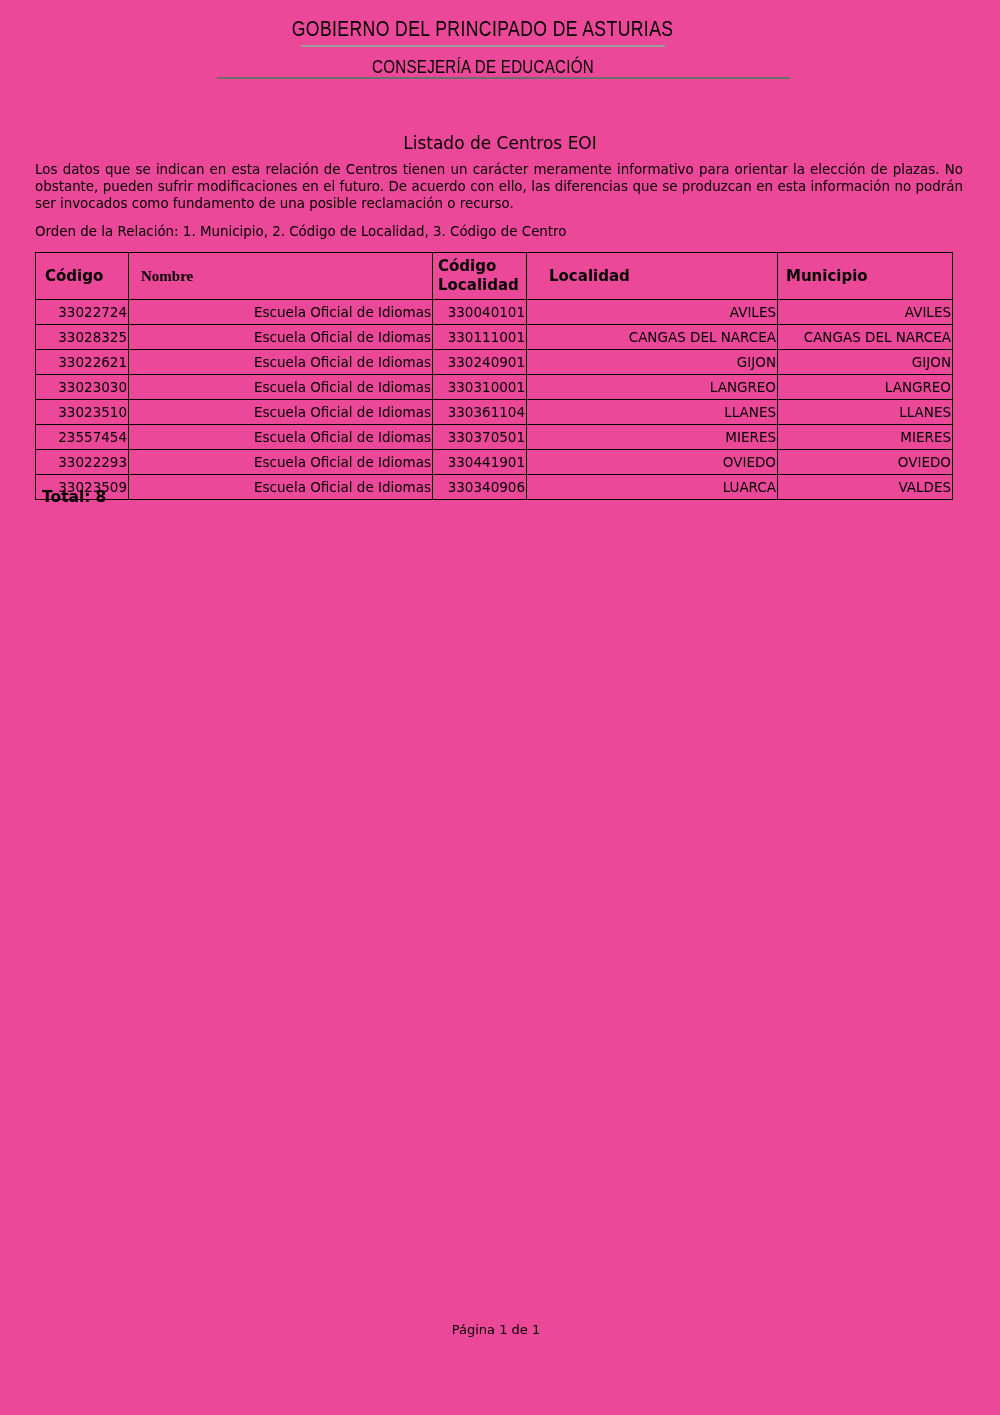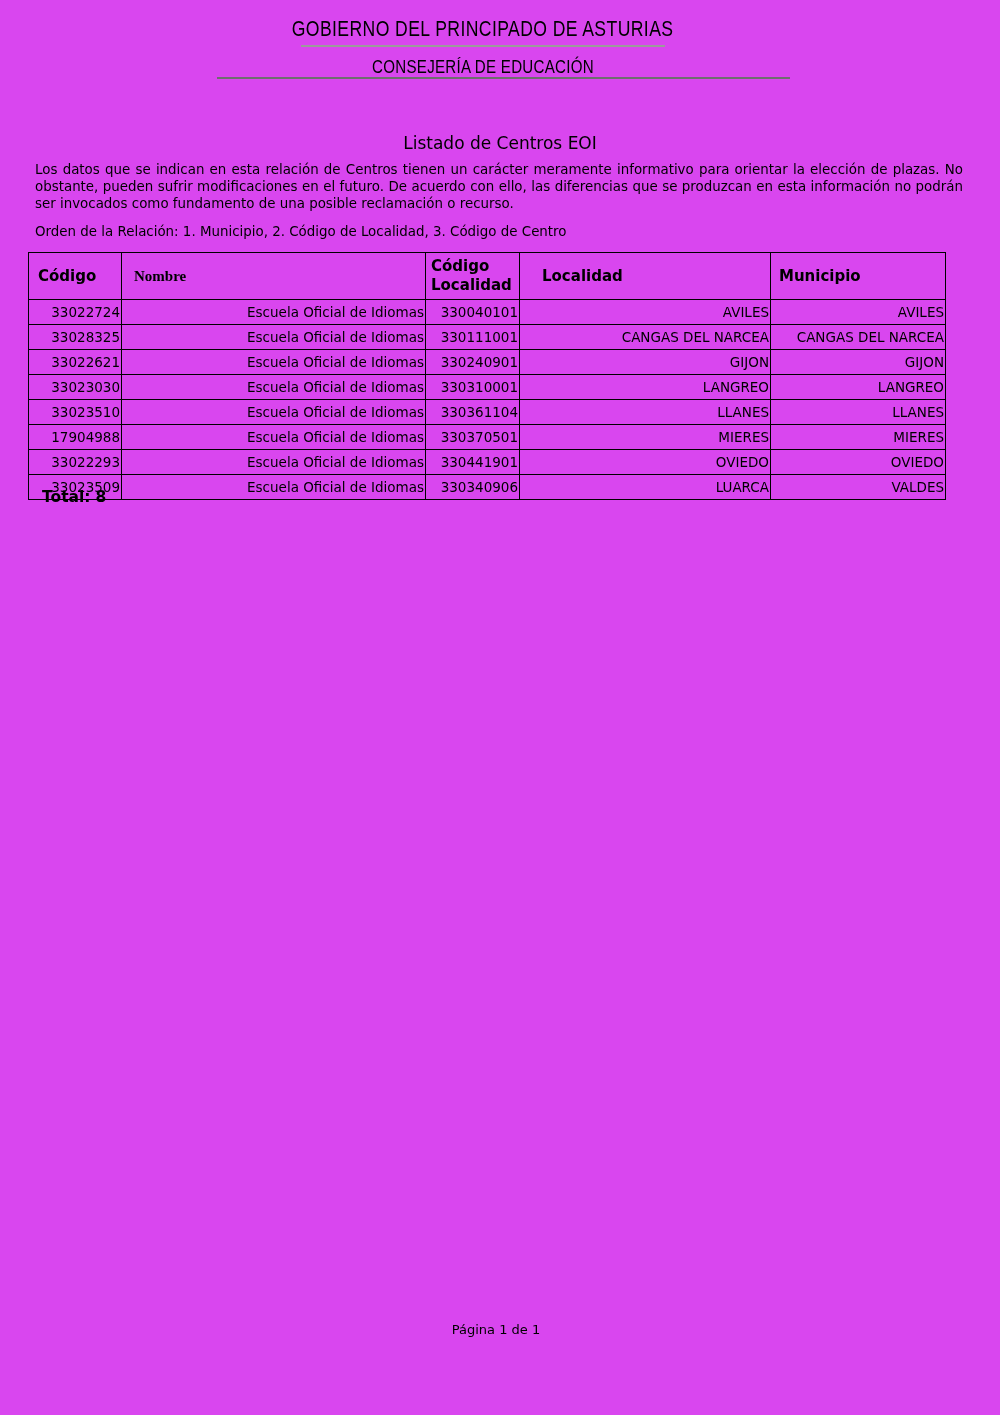--- a/index.html
+++ b/index.html
@@ -11,21 +11,21 @@
     width: 1000px;
     height: 1415px;
     position: relative;
     font-family: "DejaVu Sans", sans-serif;
     color: #000000;
     overflow: hidden;
   }
   .page {
     position: absolute;
     inset: 0;
-    background: #d946ef;
+    background: #ec4899;
   }
 
   
   .masthead {
     position: absolute;
     top: 16px;
     left: 0;
     width: 966px;
     text-align: center;
   }
@@ -91,21 +91,21 @@
     top: 224px;
     left: 35px;
     margin: 0;
     font-size: 13.4px;
   }
 
   
   table.centers {
     position: absolute;
     top: 252px;
-    left: 28px;
+    left: 35px;
     width: 917px;
     border-collapse: collapse;
     table-layout: fixed;
   }
   table.centers th, table.centers td {
     border: 1px solid #000000;
     vertical-align: middle;
     text-align: left;
     overflow: hidden;
     white-space: nowrap;
@@ -222,21 +222,21 @@
           <td>LANGREO</td>
         </tr>
         <tr>
           <td>33023510</td>
           <td>Escuela Oficial de Idiomas</td>
           <td>330361104</td>
           <td>LLANES</td>
           <td>LLANES</td>
         </tr>
         <tr>
-          <td>17904988</td>
+          <td>23557454</td>
           <td>Escuela Oficial de Idiomas</td>
           <td>330370501</td>
           <td>MIERES</td>
           <td>MIERES</td>
         </tr>
         <tr>
           <td>33022293</td>
           <td>Escuela Oficial de Idiomas</td>
           <td>330441901</td>
           <td>OVIEDO</td>

